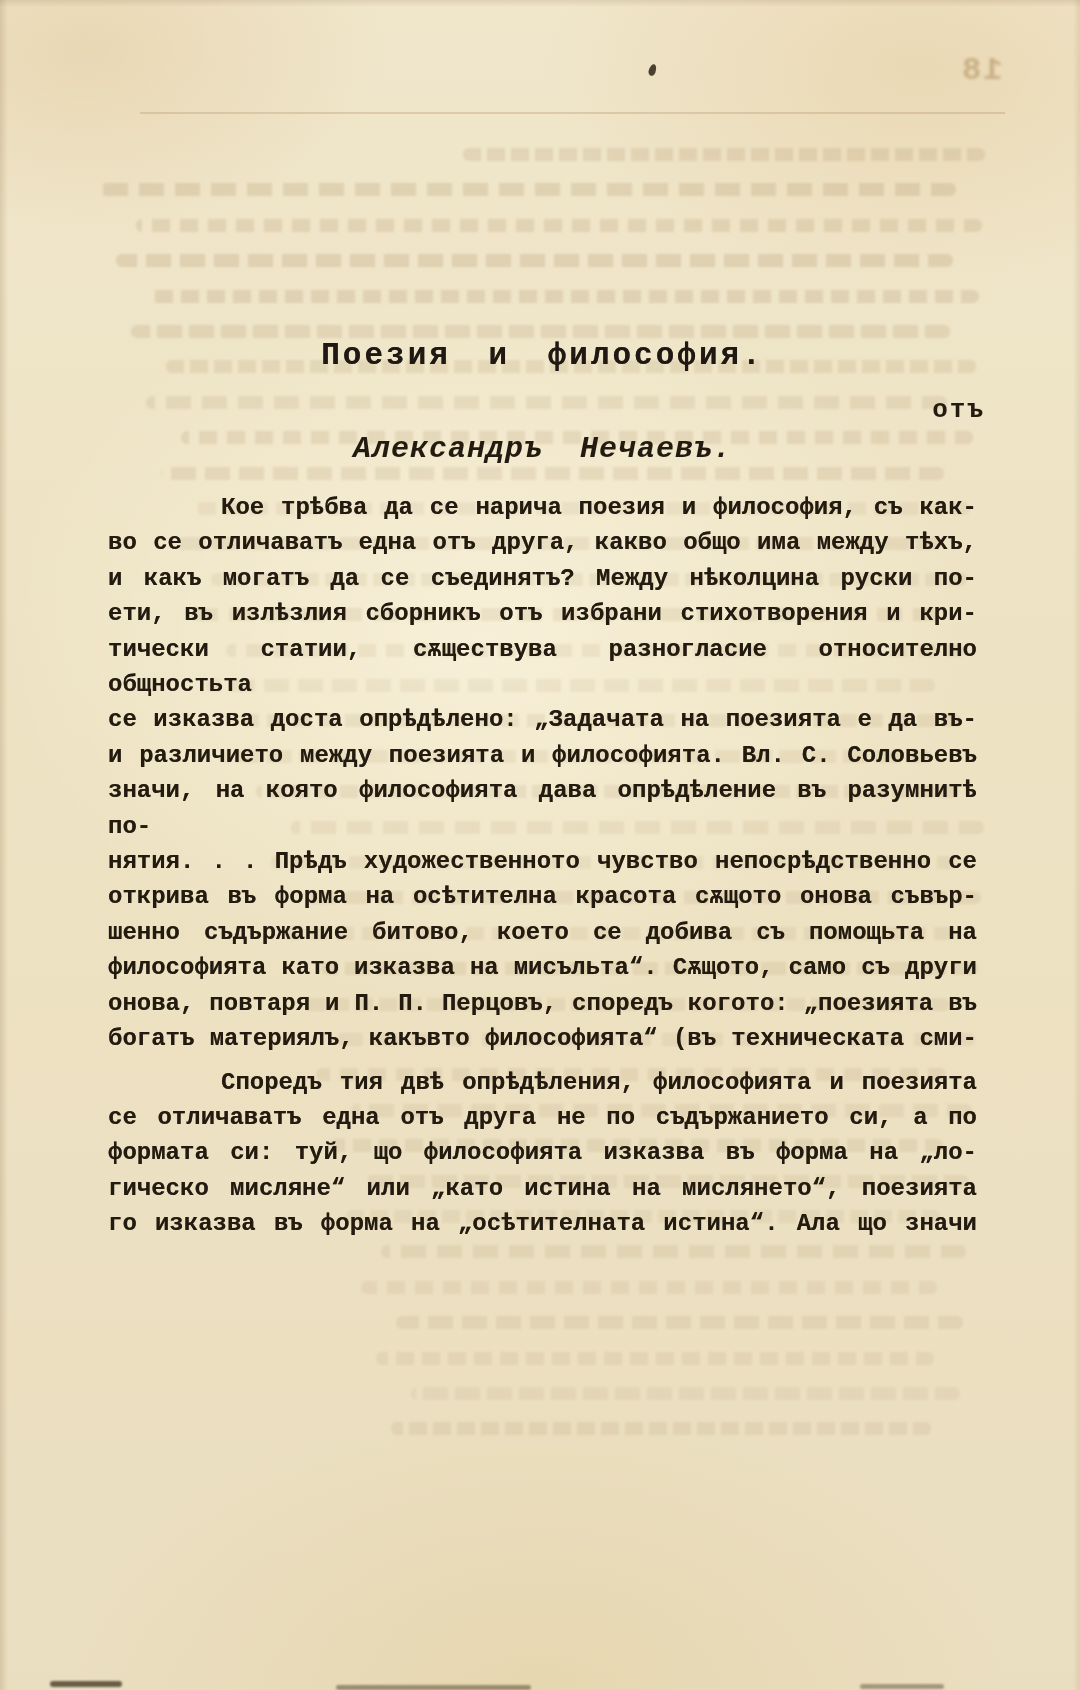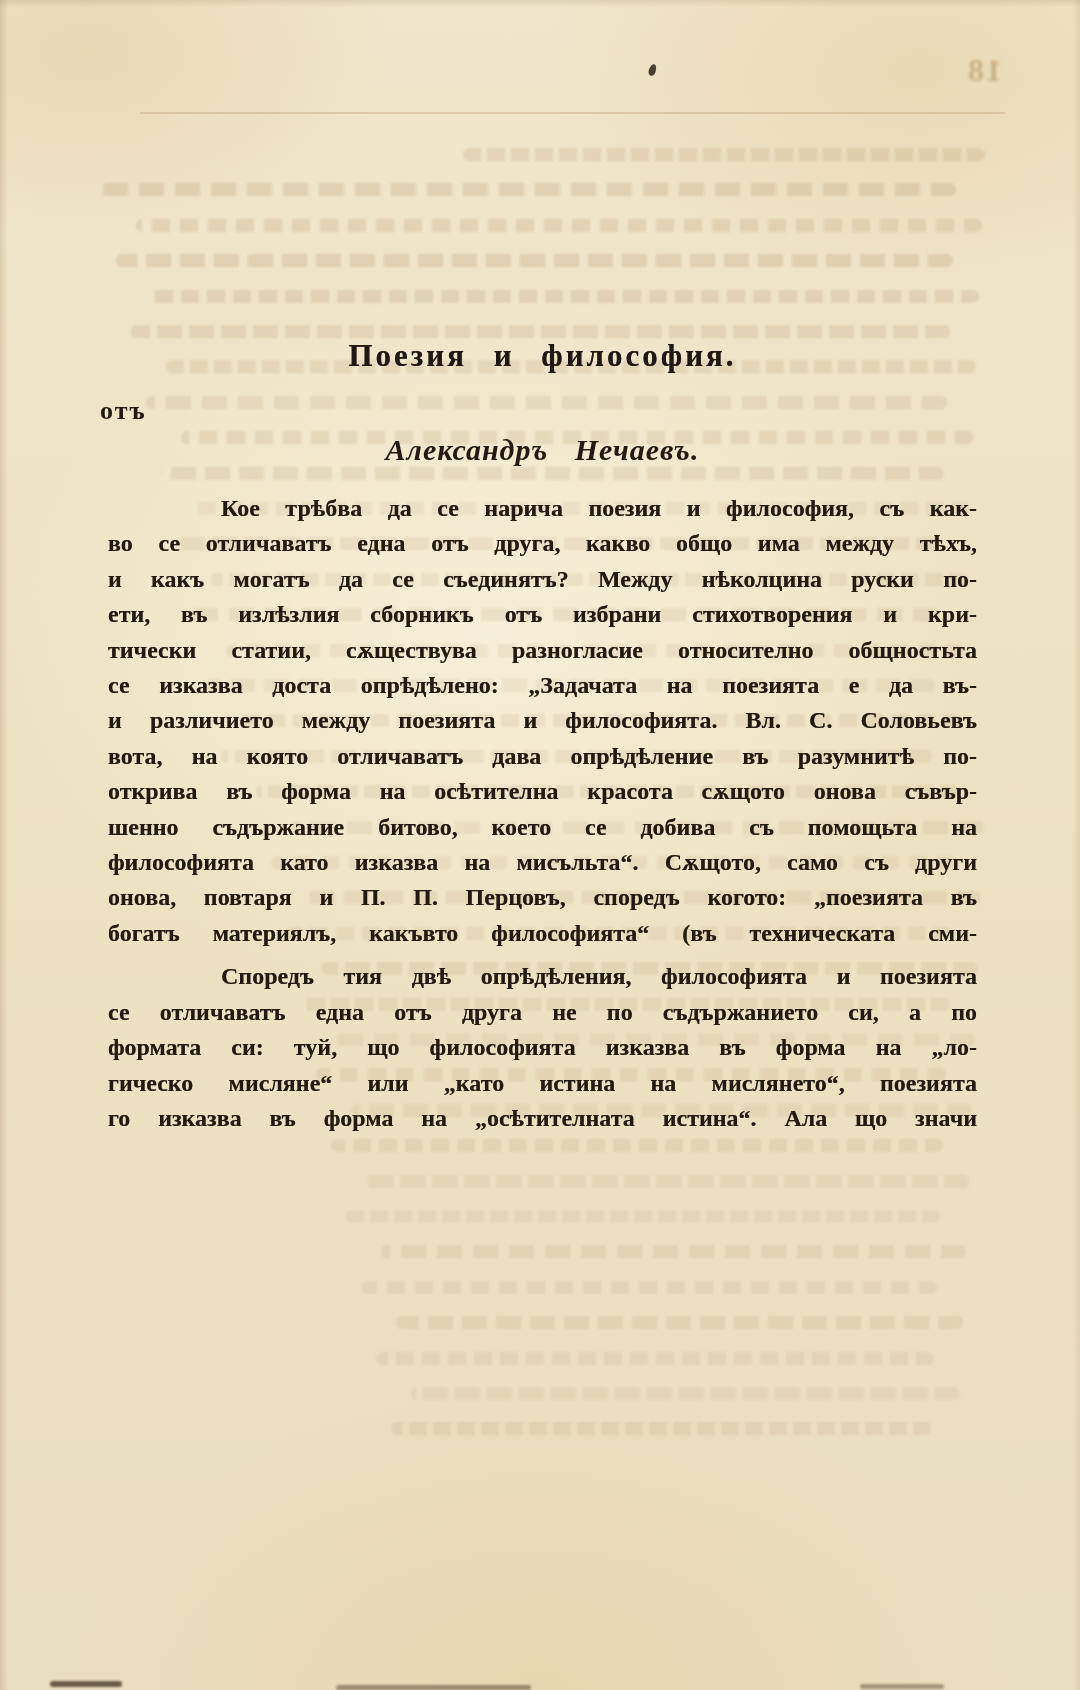--- a/index.html
+++ b/index.html
@@ -1,20 +1,20 @@
 <!DOCTYPE html>
 <html lang="bg"><head>
 <meta charset="utf-8">
 <style>
   html,body{margin:0;padding:0;background:#d8cba8;}
   .page{
     position:relative;
     width:1080px;height:1690px;
     overflow:hidden;
-    font-family:Liberation Serif, serif;
+    font-family:Liberation Mono, monospace;
     background-color:#ecdfbd;
     background-image:
       radial-gradient(ellipse 700px 520px at 45% 38%, rgba(255,250,232,0.55), rgba(255,250,232,0) 70%),
       radial-gradient(ellipse 520px 300px at 85% 4%, rgba(221,186,128,0.30), rgba(221,186,128,0) 72%),
       radial-gradient(ellipse 430px 260px at 8% 3%, rgba(214,178,120,0.28), rgba(214,178,120,0) 70%),
       radial-gradient(ellipse 640px 420px at 50% 100%, rgba(224,201,146,0.35), rgba(224,201,146,0) 72%),
       linear-gradient(180deg,#f0e6cb 0%, #ede2c2 45%, #eadec0 100%);
   }
   
   .edge-left{position:absolute;left:0;top:0;width:8px;height:100%;background:linear-gradient(90deg,rgba(120,90,50,0.18),rgba(120,90,50,0));}
@@ -33,21 +33,21 @@
   .speck.s2{left:336px;top:1685px;width:195px;height:5px;background:rgba(62,47,28,0.45);}
   .speck.s3{left:860px;top:1684px;width:84px;height:5px;background:rgba(62,47,28,0.40);}
 
   
   .content{position:absolute;left:100px;top:338px;width:885px;color:#241b10;}
   .title{
     margin:0;text-align:center;
     font-size:31px;font-weight:bold;letter-spacing:3px;word-spacing:16px;
     color:#201812;text-shadow:0 0 0.5px rgba(32,24,18,0.7);
   }
-  .byline{margin-top:22px;text-align:left;font-size:26px;font-weight:bold;letter-spacing:2px;}
+  .byline{margin-top:22px;text-align:right;font-size:26px;font-weight:bold;letter-spacing:2px;}
   .author{margin-top:7px;text-align:center;font-size:30px;font-weight:bold;font-style:italic;word-spacing:18px;letter-spacing:1px;}
   .body-text{margin-top:24px;font-size:24px;font-weight:bold;line-height:35.4px;text-shadow:0 0 0.4px rgba(36,27,16,0.65);}
   .para{margin:8px;}
   .line{text-align:justify;text-align-last:justify;-moz-text-align-last:justify;white-space:normal;}
   .line.indent{text-indent:113px;}
 </style>
 </head>
 <body>
 
 <div class="page">
@@ -106,21 +106,22 @@
     <div class="author">Александръ Нечаевъ.</div>
     <div class="body-text">
         <div class="para">
           <div class="line indent">Кое трѣбва да се нарича поезия и философия, съ как-</div>
           <div class="line">во се отличаватъ една отъ друга, какво общо има между тѣхъ,</div>
           <div class="line">и какъ могатъ да се съединятъ? Между нѣколцина руски по-</div>
           <div class="line">ети, въ излѣзлия сборникъ отъ избрани стихотворения и кри-</div>
           <div class="line">тически статии, сѫществува разногласие относително общностьта</div>
           <div class="line">се изказва доста опрѣдѣлено: „Задачата на поезията е да въ-</div>
           <div class="line">и различието между поезията и философията. Вл. С. Соловьевъ</div>
-          <div class="line">вота, на която отличаватъ дава опрѣдѣление въ разумнитѣ по-</div>
+          <div class="line">значи, на която философията дава опрѣдѣление въ разумнитѣ по-</div>
+          <div class="line">нятия. . . Прѣдъ художественното чувство непосрѣдственно се</div>
           <div class="line">открива въ форма на осѣтителна красота сѫщото онова съвър-</div>
           <div class="line">шенно съдържание битово, което се добива съ помощьта на</div>
           <div class="line">философията като изказва на мисъльта“. Сѫщото, само съ други</div>
           <div class="line">онова, повтаря и П. П. Перцовъ, споредъ когото: „поезията въ</div>
           <div class="line">богатъ материялъ, какъвто философията“ (въ техническата сми-</div>
         </div>
         <div class="para">
           <div class="line indent">Споредъ тия двѣ опрѣдѣления, философията и поезията</div>
           <div class="line">се отличаватъ една отъ друга не по съдържанието си, а по</div>
           <div class="line">формата си: туй, що философията изказва въ форма на „ло-</div>

